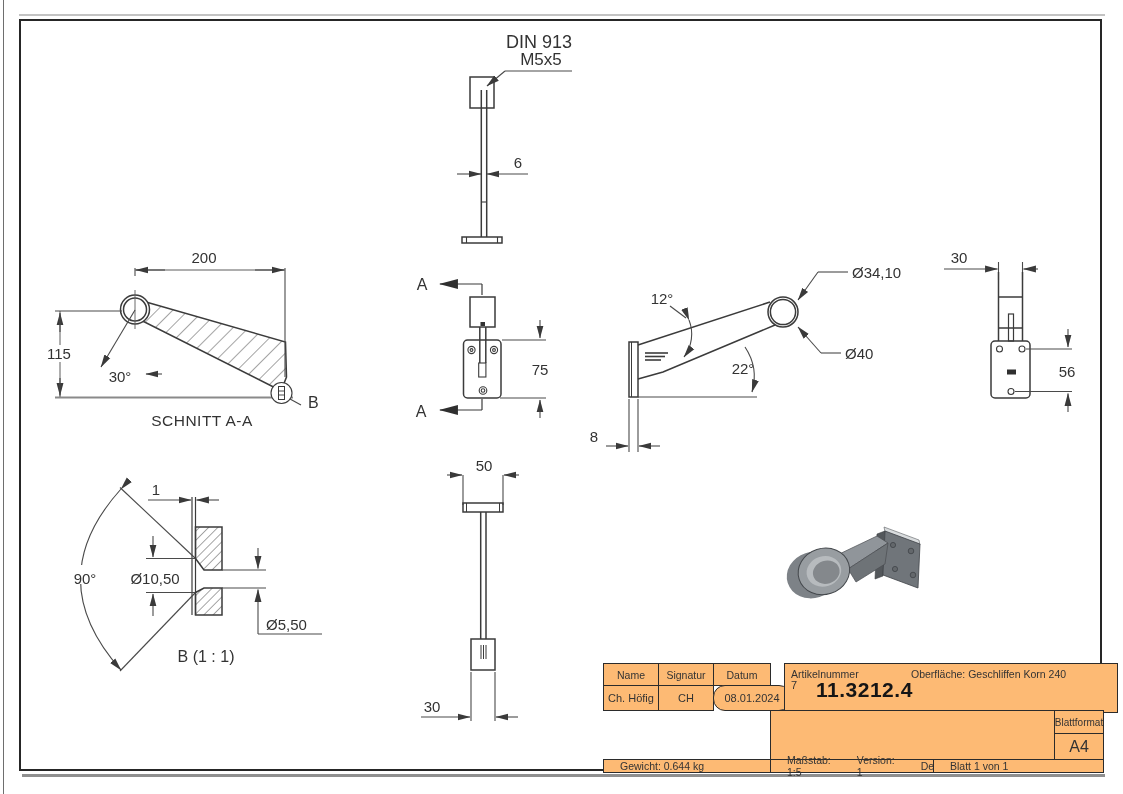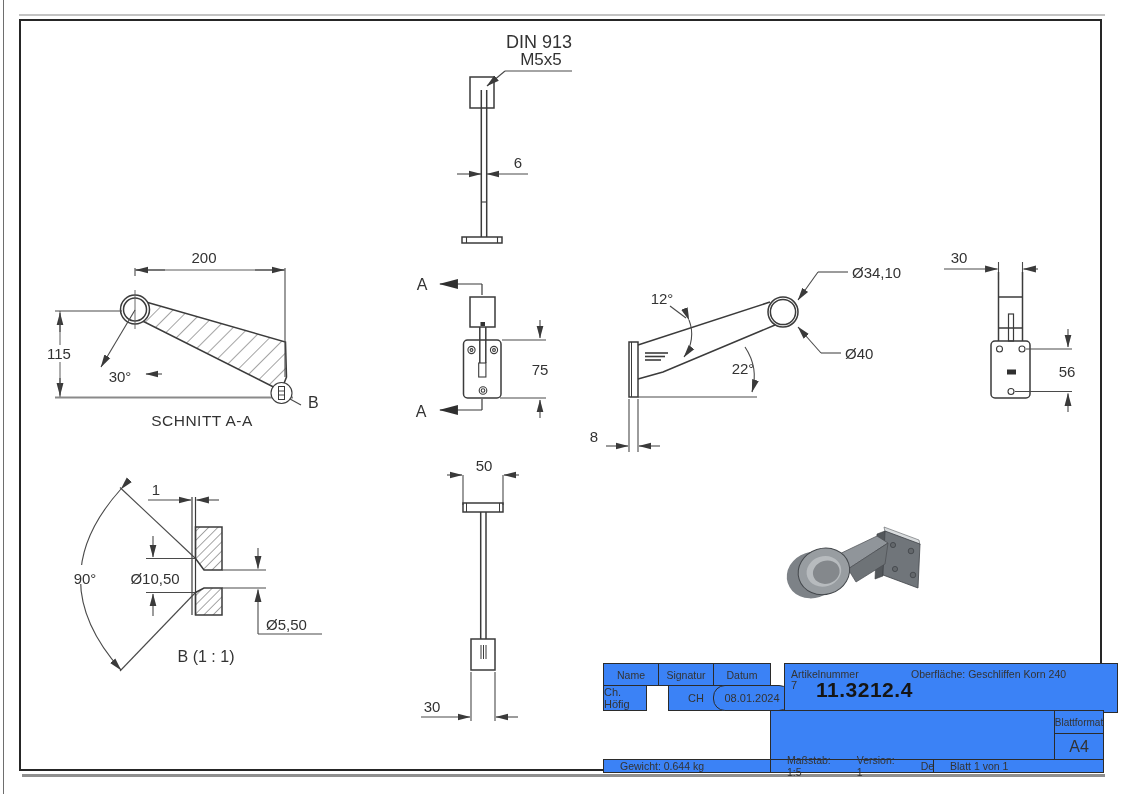--- a/index.html
+++ b/index.html
@@ -9,21 +9,21 @@
   .shadow-top{position:absolute;left:19px;top:14px;width:1086px;height:2px;background:#c3c3c3;}
   .shadow-bottom{position:absolute;left:22px;top:774px;width:1083px;height:3px;background:#8f8f8f;}
   .frame{position:absolute;left:19px;top:19px;width:1083px;height:752px;border:2px solid #262626;box-sizing:border-box;}
   svg{position:absolute;left:0;top:0;}
   svg text{font-family:"Liberation Sans","DejaVu Sans",sans-serif;fill:#333;}
   .dimtxt{font-size:15px;}
   .captxt{font-size:15.5px;letter-spacing:0.5px;}
 
   
   .tb{position:absolute;left:603px;top:663px;width:501px;height:110px;font-size:10.5px;color:#333;}
-  .tb .cell{position:absolute;border:1px solid #2b2b2b;box-sizing:border-box;background:#3b82f6;}
+  .tb .cell{position:absolute;border:1px solid #2b2b2b;box-sizing:border-box;background:#fdba74;}
   .tb .hdr{display:flex;align-items:center;justify-content:center;}
   .tb .val{display:flex;align-items:center;justify-content:center;font-size:11px;}
   .artikel-label{position:absolute;left:6px;top:4px;font-size:10.5px;}
   .oberflaeche{position:absolute;left:126px;top:4px;font-size:10.5px;}
   .artikel-line{position:absolute;left:6px;top:14px;white-space:nowrap;}
   .artikel-sup{font-size:11px;vertical-align:8px;}
   .artikel-big{font-size:21px;font-weight:600;color:#151515;letter-spacing:0.5px;margin-left:16px;}
   .two-line{padding:6px 6px 0 6px;line-height:19px;font-size:10.5px;}
   .bottom-cell{display:flex;align-items:center;padding-left:16px;font-size:10.5px;}
   .mstab span{margin-right:26px;}
@@ -312,22 +312,22 @@
         <circle cx="893" cy="545" r="2.6"></circle>
         <circle cx="895" cy="569" r="2.6"></circle>
       </g>
     </g>
   </svg>
 
   <div class="tb">
     <div class="cell hdr" style="left:0;top:0;width:56px;height:23px;">Name</div>
     <div class="cell hdr" style="left:55px;top:0;width:56px;height:23px;text-align:right;">Signatur</div>
     <div class="cell hdr" style="left:110px;top:0;width:58px;height:23px;">Datum</div>
-    <div class="cell val" style="left:0;top:22px;width:44px;height:26px;">Ch. Höfig</div>
-    <div class="cell val" style="left:65px;top:22px;width:56px;height:26px;">CH</div>
+    <div class="cell val" style="left:0;top:22px;width:56px;height:26px;">Ch. Höfig</div>
+    <div class="cell val" style="left:55px;top:22px;width:56px;height:26px;">CH</div>
     <div class="cell val" style="left:110px;top:22px;width:78px;height:26px;border-radius:12px;">08.01.2024</div>
 
     <div class="cell" style="left:181px;top:0;width:334px;height:50px;">
       <span class="artikel-label">Artikelnummer</span>
       <span class="oberflaeche">Oberfläche:  Geschliffen Korn 240</span>
       <span class="artikel-line">
         <span class="artikel-sup">7</span>
         <span class="artikel-big">11.3212.4</span>
       </span>
     </div>

